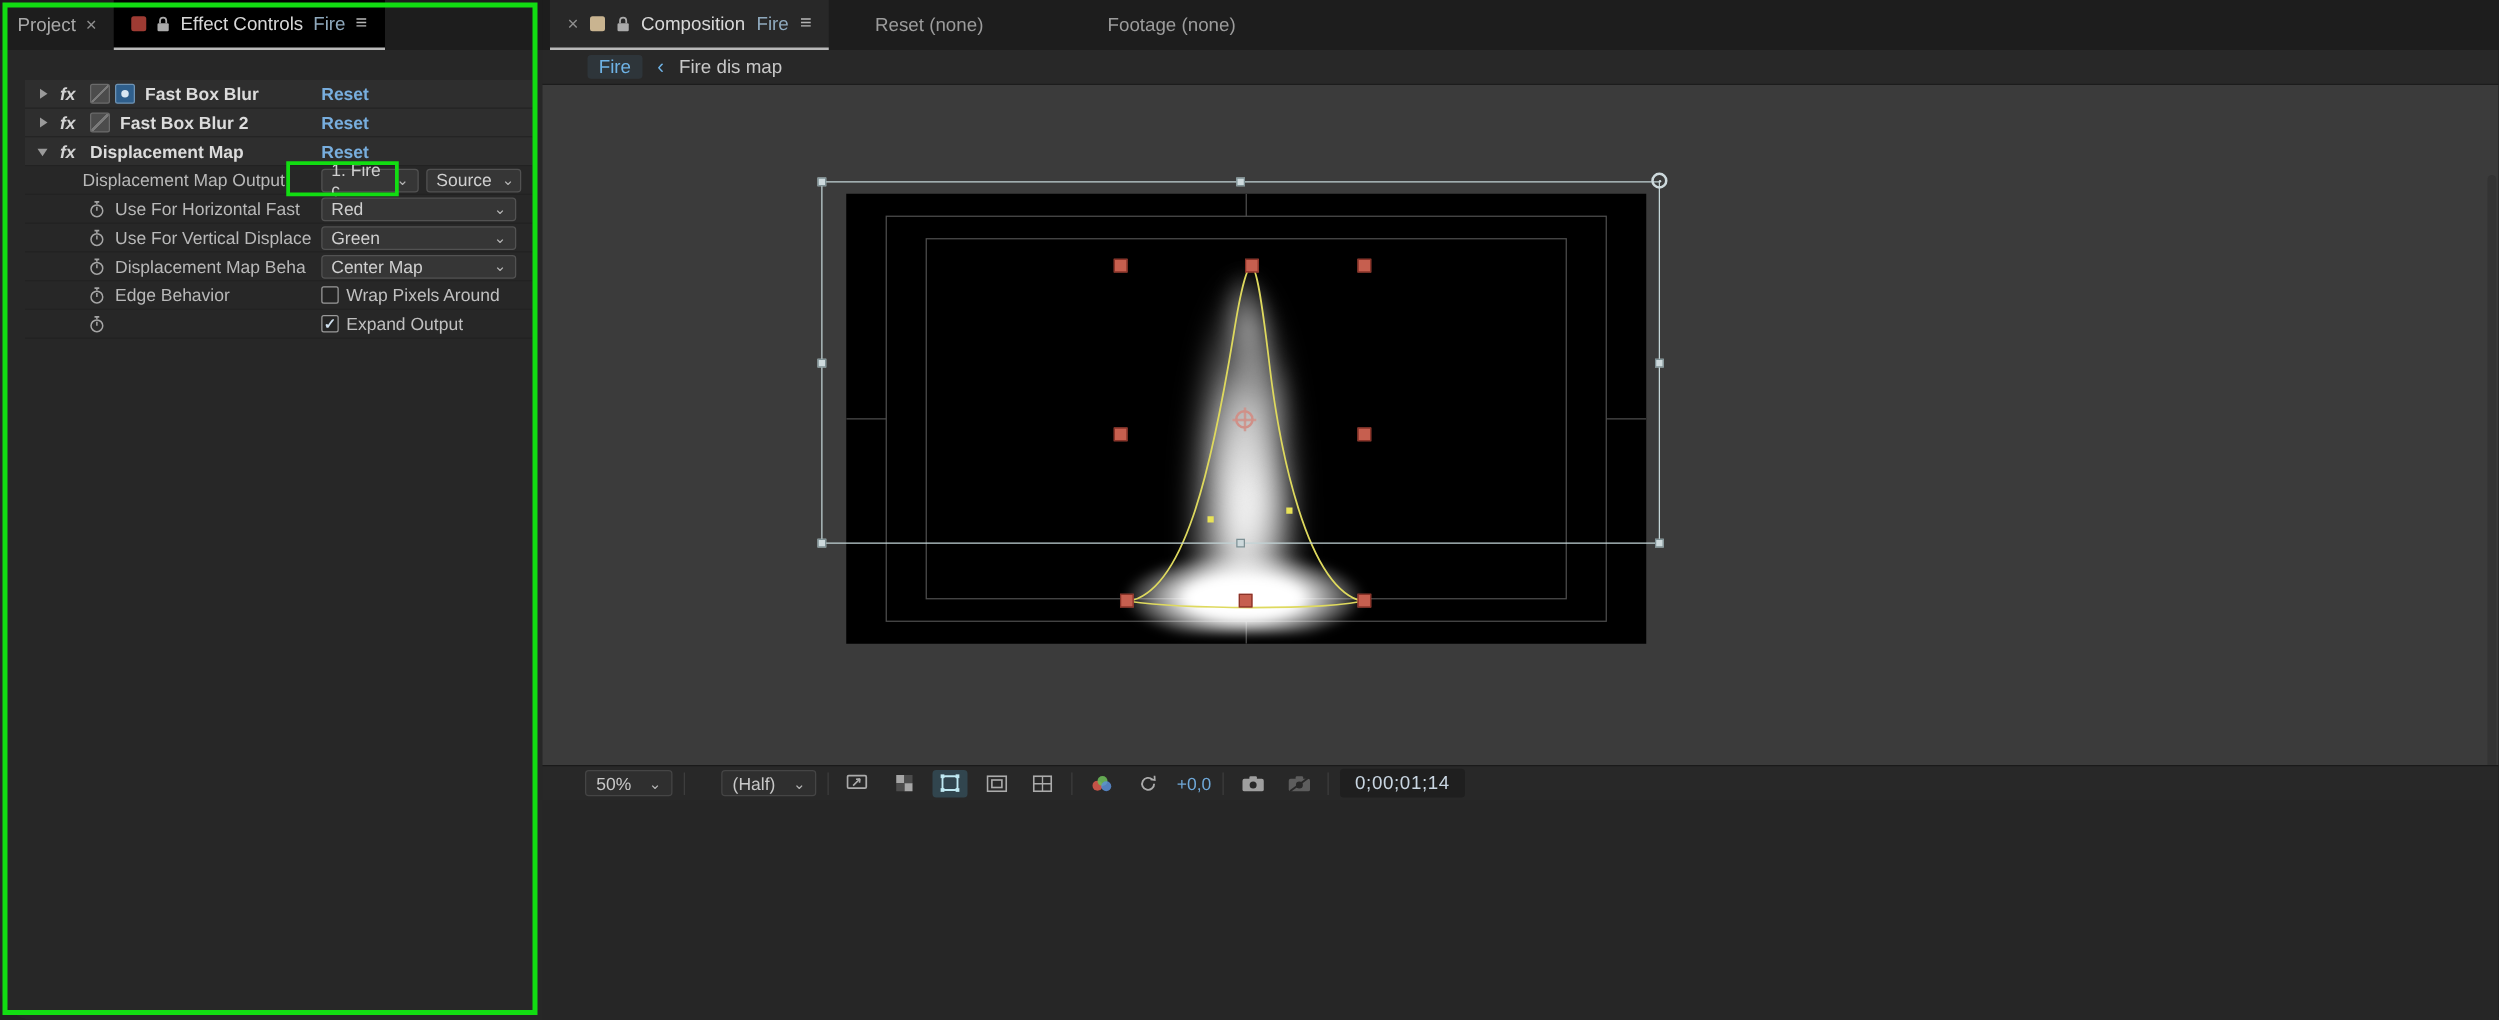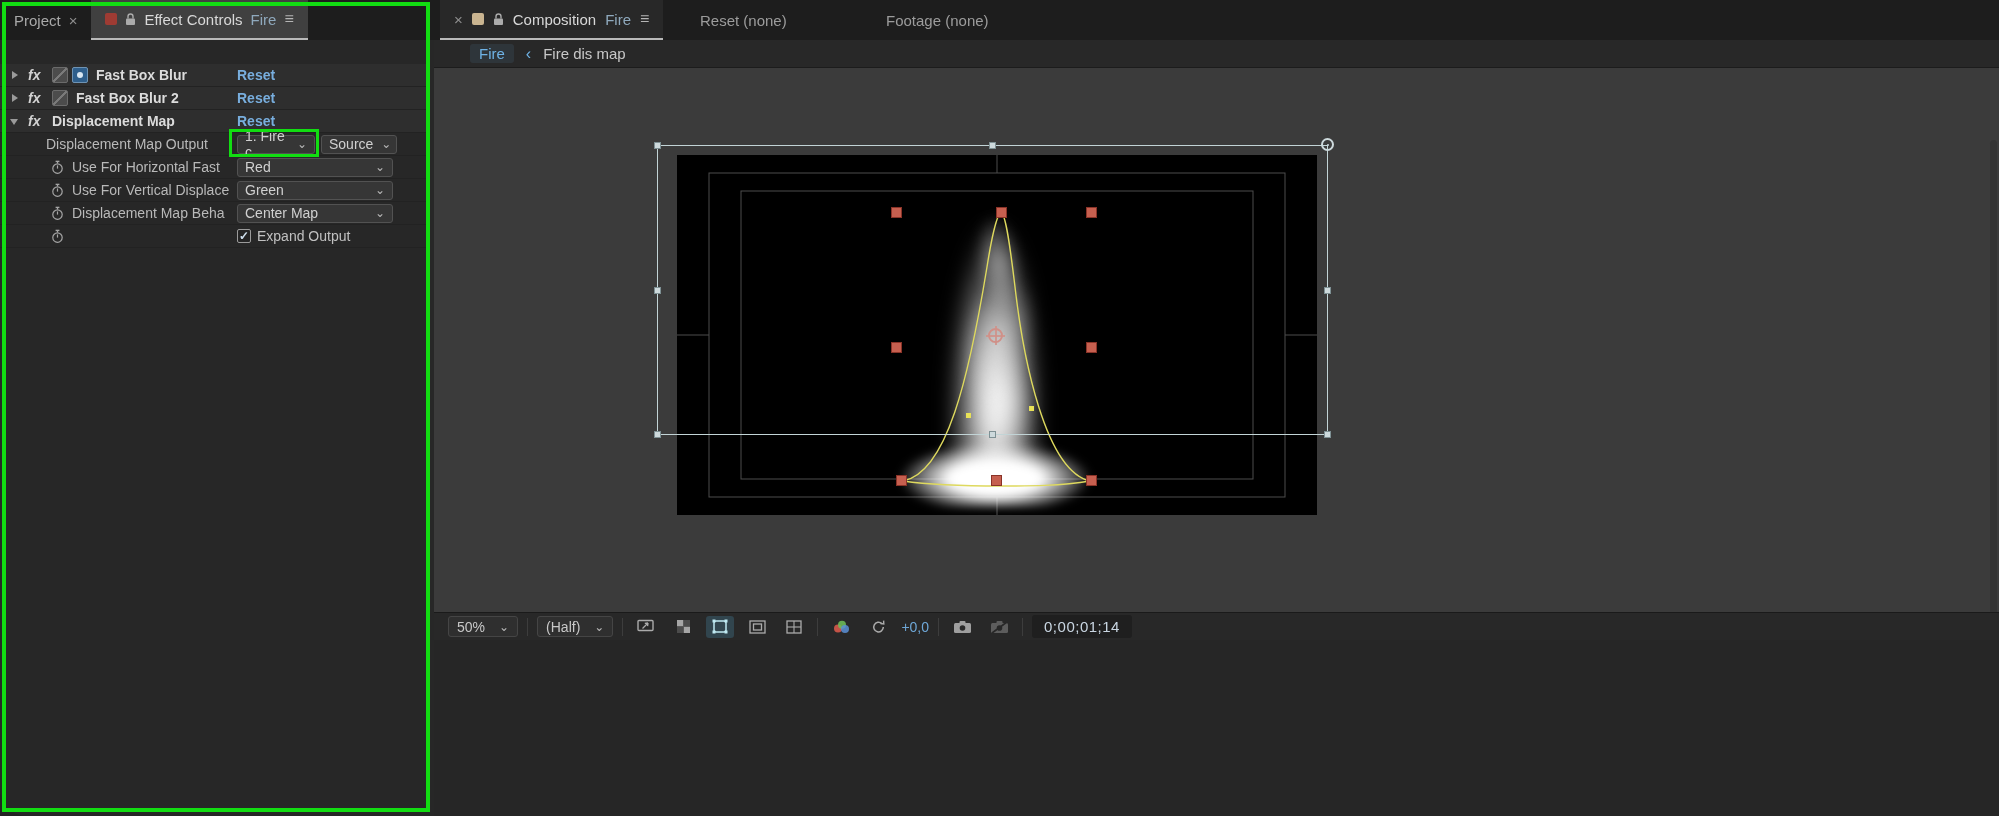--- a/index.html
+++ b/index.html
@@ -4,32 +4,32 @@
 <style>
   * { margin:0; padding:0; box-sizing:border-box; }
   html,body { background:#1a1a1a; }
   body { font-family:"Liberation Sans", sans-serif; }
   .app { position:relative; width:1999px; height:816px; background:#232323; overflow:hidden; }
 
   
   .left-panel { position:absolute; left:0; top:0; width:512px; height:816px; background:#272727;border-radius:27px; }
   .left-tabbar { position:absolute; left:0; top:0; width:100%; height:40px; background:#1d1d1d; display:flex; }
   .tab { display:flex; align-items:center; gap:8px; padding:0 14px; font-size:15px; color:#a9a9a9; position:relative; }
-  .tab.active { background:#404040; color:#d8d8d8; border-bottom:2px solid #b9b9b9; }
+  .tab.active { background:#000000; color:#d8d8d8; border-bottom:2px solid #b9b9b9; }
   .tab .close-x { color:#8f8f8f; font-size:15px; }
   .chip { width:12px; height:12px; border-radius:2px; }
   .chip.red { background:#9e3b33; }
   .chip.beige { background:#c9b490; }
   .tab .target { color:#8fa9bd; }
   .menu-glyph { color:#b5b5b5; font-size:16px; }
 
   .context-bar { position:absolute; left:0; top:40px; width:100%; height:24px; background:#282828;
     display:flex; align-items:center; padding-left:10px; font-size:14px; color:#9e9e9e; border-bottom:1px solid #1f1f1f; }
 
-  .rows { position:absolute; left:0; top:64px; width:426px; }
+  .rows { position:absolute; left:0; top:64px; width:426px;padding-left:20px; }
   .row { position:relative; height:23px; font-size:14px; color:#b9b9b9; border-bottom:1px solid #222; display:flex; align-items:center; }
   .row.header { background:#2e2e2e; color:#dcdcdc; font-weight:bold; }
   .twirl-r { position:absolute; left:12px; top:7px; width:0; height:0;
     border-left:6px solid #9a9a9a; border-top:4.5px solid transparent; border-bottom:4.5px solid transparent; }
   .twirl-d { position:absolute; left:10px; top:9px; width:0; height:0;
     border-top:6px solid #9a9a9a; border-left:4.5px solid transparent; border-right:4.5px solid transparent; }
   .fx { position:absolute; left:28px; font-style:italic; font-weight:bold; color:#d2d2d2; font-size:14px; }
   .eff-icon { position:absolute; width:16px; height:16px; border-radius:2px; top:3px; }
   .eff-icon.a { background:#4c4c4c; border:1px solid #6b6b6b;
     background-image:linear-gradient(135deg, transparent 45%, #7a7a7a 45%, #7a7a7a 55%, transparent 55%); }
@@ -87,21 +87,21 @@
   .redpt { position:absolute; width:11px; height:11px; background:#c65f4f; border:1px solid #8a3328; }
   .anchor { position:absolute; width:15px; height:15px; border:2px solid #d09088; border-radius:50%; }
   .anchor::before { content:""; position:absolute; left:4.5px; top:-4px; width:2px; height:19px; background:rgba(208,144,136,.85); }
   .anchor::after { content:""; position:absolute; top:4.5px; left:-4px; height:2px; width:19px; background:rgba(208,144,136,.85); }
   .maskdot { position:absolute; width:5px; height:5px; background:#e8e257; }
 
   
   .toolbar { position:absolute; left:434px; top:612px; right:0; height:28px; background:#282828; border-top:1px solid #1a1a1a;
     display:flex; align-items:center; gap:9px; padding-left:14px; font-size:14px; color:#c6c6c6; }
   .tb-dd { display:flex; align-items:center; gap:14px; background:#2f2f2f; border:1px solid #454545; border-radius:3px;
-    height:21px; padding:0 8px; color:#c8c8c8; }
+    height:21px; padding:0 8px; color:#c8c8c8;margin-left:20px; }
   .tb-sep { width:1px; height:18px; background:#3d3d3d; }
   .tbtn { width:28px; height:22px; display:flex; align-items:center; justify-content:center; border-radius:3px; }
   .tbtn.active { background:#31454e; }
   .exposure-val { color:#6fa8d8; }
   .timecode { background:#1f1f1f; border-radius:3px; padding:3px 12px; color:#c9d6e2; font-size:15px; letter-spacing:.5px; }
   .below-panel { position:absolute; left:434px; top:640px; right:0; bottom:0; background:#262626; }
   .comp-scroll { position:absolute; right:2px; top:72px; width:7px; height:536px; background:#333; border-radius:4px; }
 
   
   .anno { position:absolute; border:4px solid #12dd12; pointer-events:none; z-index:60; }
@@ -218,20 +218,33 @@
         </svg>
         <span class="plabel">Displacement Map Beha</span>
         <span class="pcol">
           <span class="dd" style="width:156px;">
             <span>Center Map</span>
             <span class="chev">⌄</span>
           </span>
         </span>
       </div>
 
+      <div class="row">
+        <svg class="stopwatch" width="15" height="15" viewBox="0 0 15 15">
+          <circle cx="7.5" cy="8.6" r="4.7" stroke="#a5a5a5" stroke-width="1.2" fill="none"></circle>
+          <line x1="7.5" y1="8.6" x2="7.5" y2="5.4" stroke="#a5a5a5" stroke-width="1.2"></line>
+          <line x1="5.6" y1="1.4" x2="9.4" y2="1.4" stroke="#a5a5a5" stroke-width="1.4"></line>
+          <line x1="7.5" y1="1.4" x2="7.5" y2="3.4" stroke="#a5a5a5" stroke-width="1.2"></line>
+        </svg>
+        <span class="plabel">Edge Behavior</span>
+        <span class="pcol">
+          <span class="cb"></span>
+          <span class="cb-label">Wrap Pixels Around</span>
+        </span>
+      </div>
 
       <div class="row">
         <svg class="stopwatch" width="15" height="15" viewBox="0 0 15 15">
           <circle cx="7.5" cy="8.6" r="4.7" stroke="#a5a5a5" stroke-width="1.2" fill="none"></circle>
           <line x1="7.5" y1="8.6" x2="7.5" y2="5.4" stroke="#a5a5a5" stroke-width="1.2"></line>
           <line x1="5.6" y1="1.4" x2="9.4" y2="1.4" stroke="#a5a5a5" stroke-width="1.4"></line>
           <line x1="7.5" y1="1.4" x2="7.5" y2="3.4" stroke="#a5a5a5" stroke-width="1.2"></line>
         </svg>
         <span class="pcol">
           <span class="cb">

